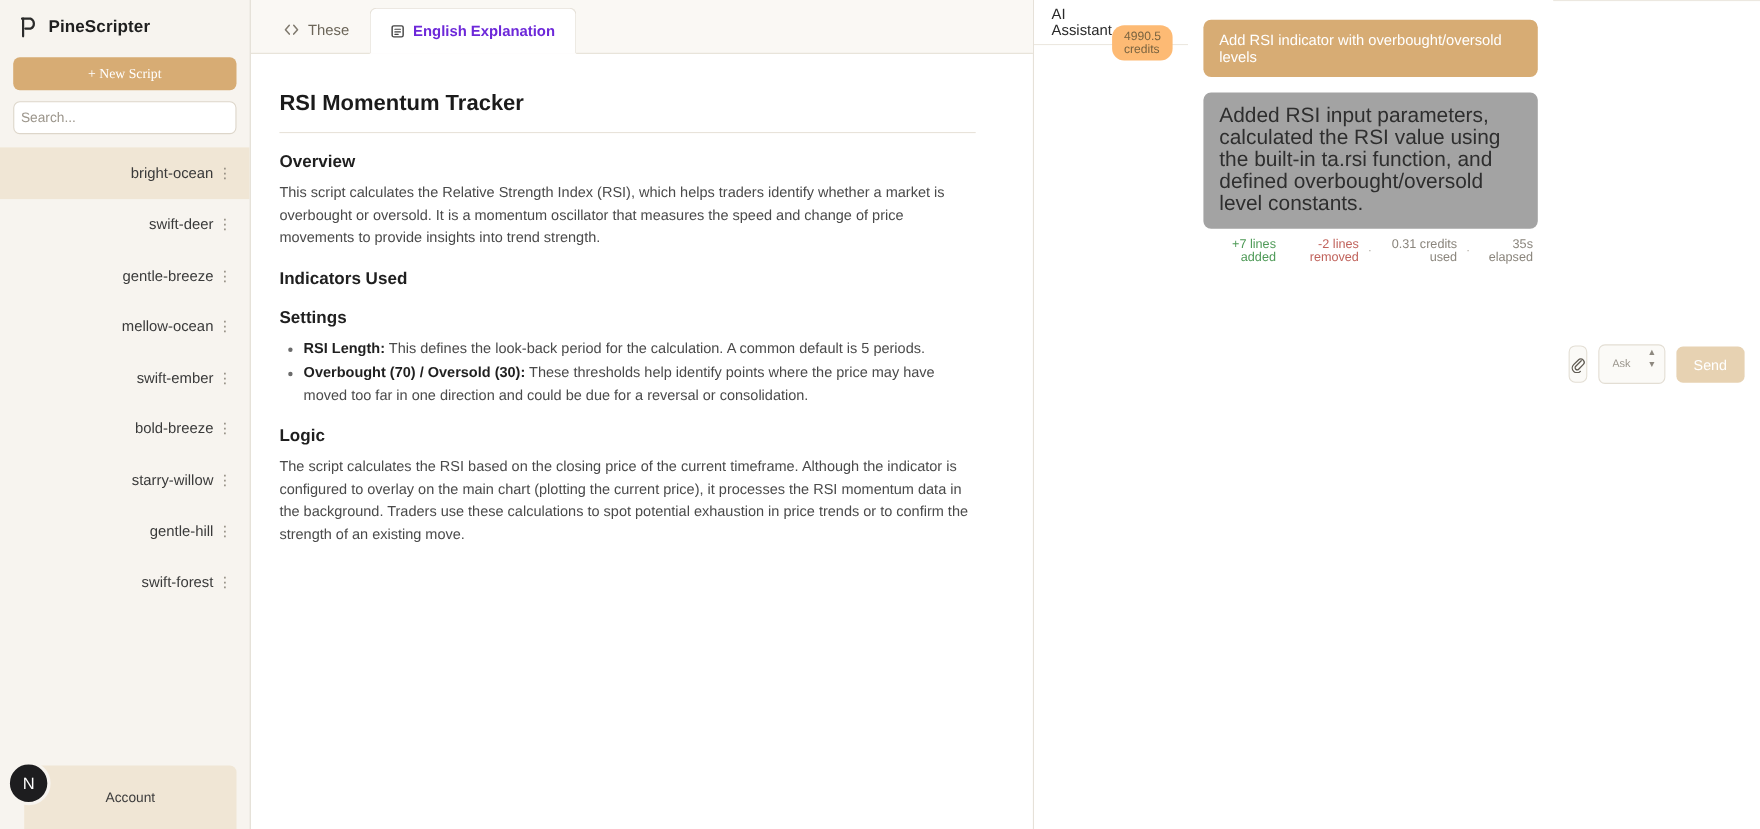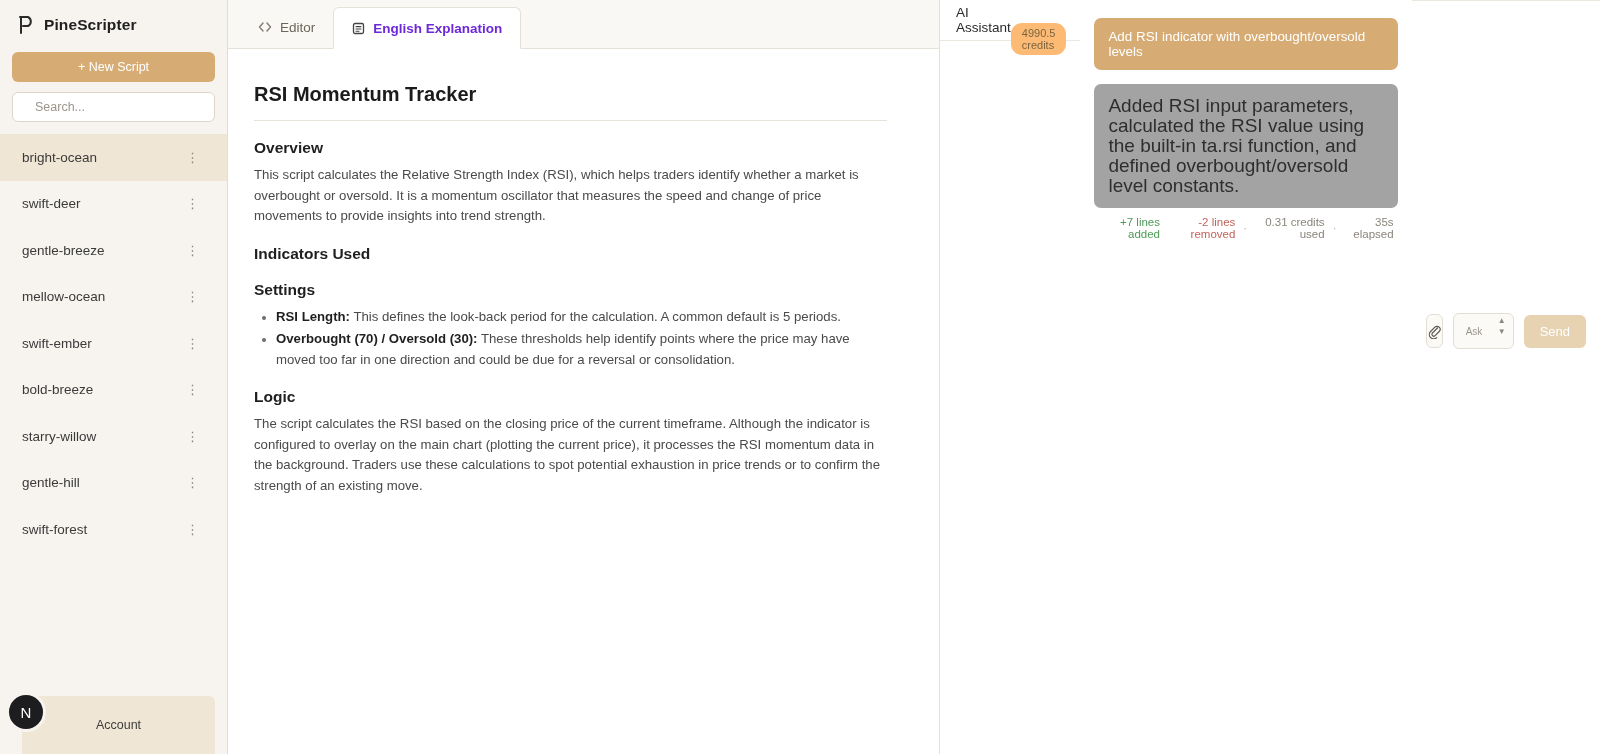--- a/index.html
+++ b/index.html
@@ -44,49 +44,49 @@
     letter-spacing: .1px;
   }
   .new-script-btn {
     margin: 6px 12px 10px 12px;
     height: 30px;
     background: #d7ac74;
     border: none;
     border-radius: 6px;
     color: #ffffff;
     font-size: 12.5px;
-    font-family: Liberation Sans, sans-serif;
+    font-family: Liberation Serif, serif;
     cursor: pointer;
     display: flex; align-items: center; justify-content: center;
   }
   .search-wrap { padding: 0 12px 10px 12px; }
   .search-input {
     width: 100%;
     height: 30px;
     border: 1px solid #ddd6ca;
     border-radius: 6px;
     background: #ffffff;
-    padding: 0 22px;
+    padding: 0 6px;
     font-size: 12.5px;
     color: #5a5a5a;
     font-family: "Liberation Sans", sans-serif;
     outline: none;
   }
   .search-input::placeholder { color: #9c968c; }
   .script-list {
     flex: 1 1 auto;
     overflow: hidden;
     padding-top: 2px;
   }
   .script-item {
     height: 46.5px;
     display: flex;
     align-items: center;
-    justify-content: space-between;
-    padding: 0 24px 0 22px;
+    justify-content: flex-end;
+    padding: 0 12px 0 22px;
     font-size: 13.5px;
     color: #3a3a3a;
     cursor: pointer;
   }
   .script-item.active {
     background: #f0e6d5;
   }
   .script-item .dots {
     color: #8d8madd;
     color: #8b857a;
@@ -396,21 +396,21 @@
   </aside>
 
   <section class="center">
     <div class="tabbar">
       <div class="tab">
         <span class="tico">
           <svg width="14" height="12" viewBox="0 0 14 12" aria-hidden="true">
             <path d="M5 2 L1.5 6 L5 10 M9 2 L12.5 6 L9 10" stroke="#6c6659" stroke-width="1.4" fill="none" stroke-linecap="round" stroke-linejoin="round"></path>
           </svg>
         </span>
-        <span>Editor</span>
+        <span>These</span>
       </div>
       <div class="tab active">
         <span class="tico">
           <svg width="13" height="13" viewBox="0 0 13 13" aria-hidden="true">
             <rect x="1.5" y="1.5" width="10" height="10" rx="1.5" stroke="#232323" stroke-width="1.3" fill="none"></rect>
             <path d="M4 4.6 H9 M4 7 H9 M4 9.2 H7" stroke="#232323" stroke-width="1.1" stroke-linecap="round"></path>
           </svg>
         </span>
         <span>English Explanation</span>
       </div>

